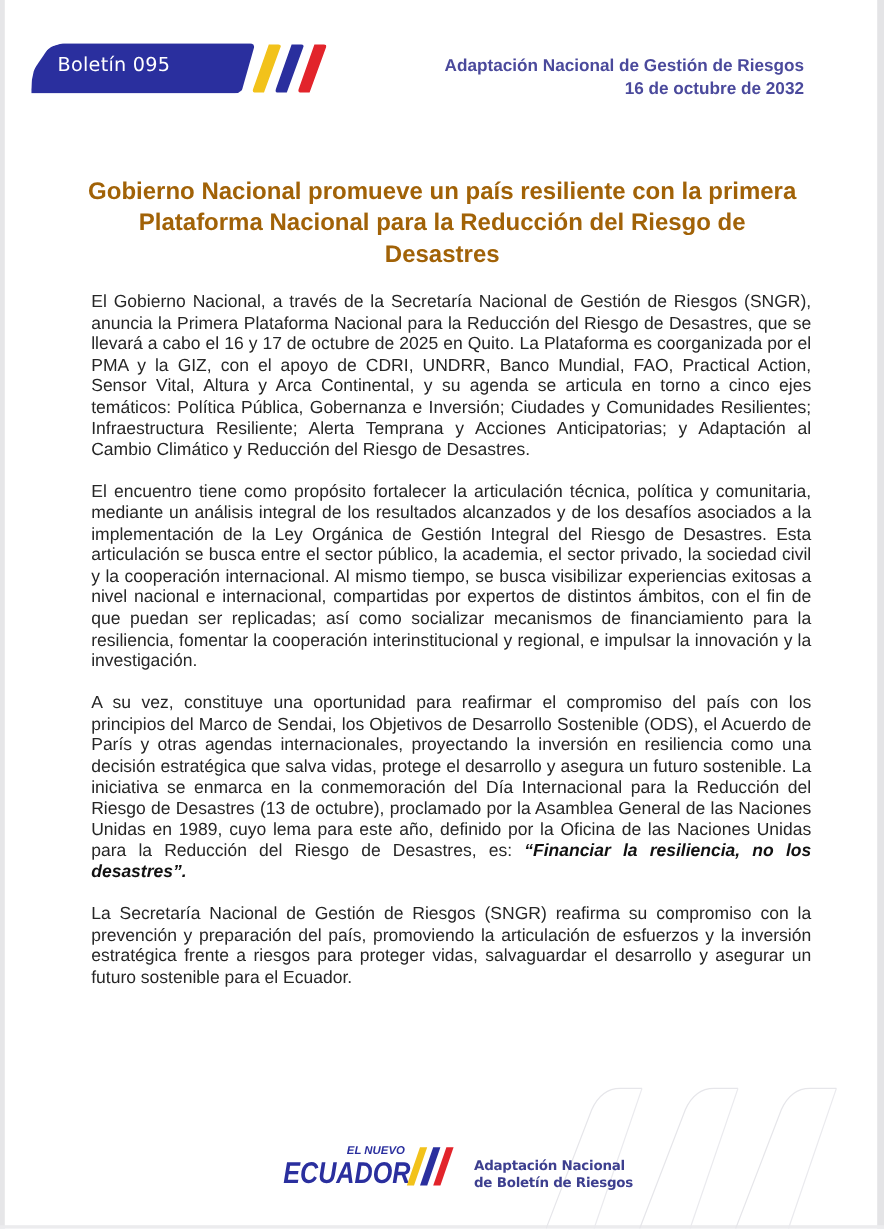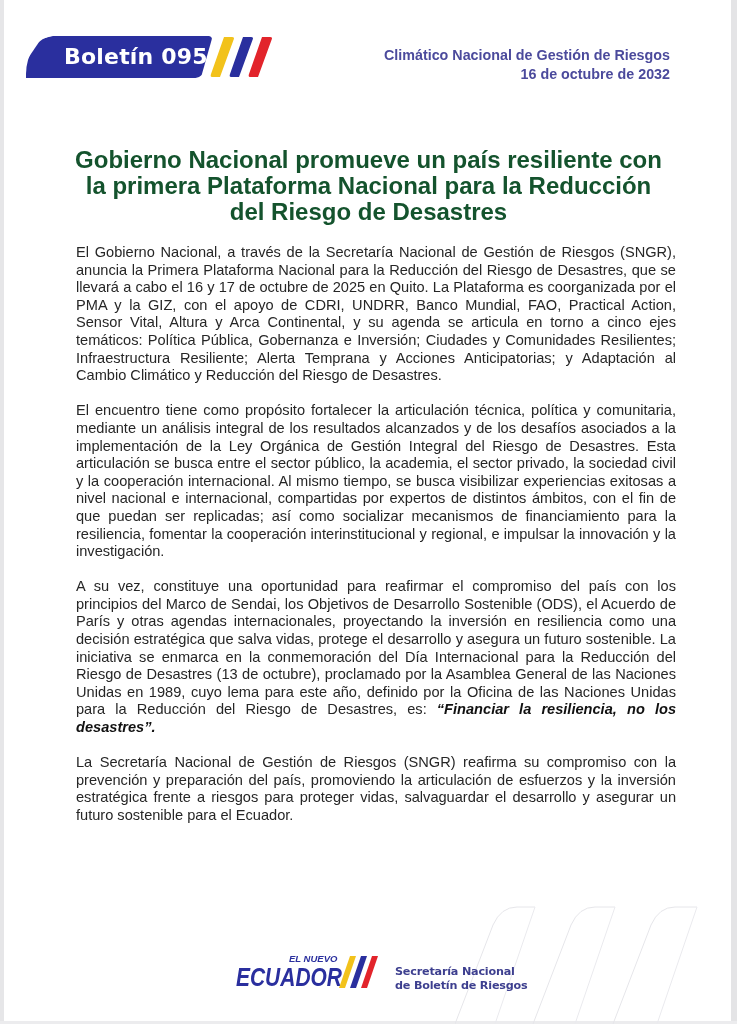--- a/index.html
+++ b/index.html
@@ -13,35 +13,35 @@
   .edge-bottom { position: absolute; left: 0; bottom: 0; width: 737px; height: 3px; background: #ececee; }
 
   
   .badge {
     position: absolute; left: 26px; top: 36px; width: 186px; height: 42px;
     background: #2a2f9e;
     border-radius: 30px 4px 18px 0px / 42px 4px 42px 0px;
     clip-path: polygon(0 100%, 0 60%, 8% 8%, 14% 0, 100% 0, 100% 6%, 94% 100%);
   }
   .badge-text {
-    position: absolute; left: 64px; top: 44px;
-    color: #ffffff; font-size: 22px; letter-spacing: 0.2px;
-    font-family: "DejaVu Sans", sans-serif; font-weight: bold;
+    position: absolute; left: 48px; top: 44px;
+    color: #ffffff; font-size: 16px; letter-spacing: 0.2px;
+    font-family: "DejaVu Sans", sans-serif; font-weight: normal;
   }
   .stripes { position: absolute; left: 210px; top: 33px; width: 62px; height: 48px; }
 
   .hdr-right {
     position: absolute; right: 67px; top: 46px; text-align: right;
     color: #4b4a9c; font-weight: bold; font-size: 14.3px; line-height: 19px;
   }
 
   
   .title {
     position: absolute; left: 70px; top: 147px; width: 597px;
-    text-align: center; font-weight: bold; font-size: 24px; line-height: 26px; color: #14532d;
+    text-align: center; font-weight: bold; font-size: 20px; line-height: 26px; color: #a16207;
   }
 
   
   .content {
     position: absolute; left: 76px; top: 244px; width: 600px;
     font-size: 14.6px; line-height: 17.6px; color: #262626;
     text-align: justify;
   }
   .content p { margin: 0 0 17.6px 0; }
   .quote { font-weight: bold; font-style: italic; color: #111; }
@@ -64,21 +64,21 @@
 
 <div class="badge"></div>
 <div class="badge-text">Boletín 095</div>
 <svg class="stripes" viewBox="0 0 62 48">
   <path d="M14 4 L22 4 Q25 4 23.5 7 L10 44 L2 44 Q0 44 1 41 Z" fill="#f2c21b"></path>
   <path d="M33 4 L41 4 Q44 4 42.5 7 L29 44 L21 44 Q19 44 20 41 Z" fill="#2a2f9e"></path>
   <path d="M52 4 L60 4 Q63 4 61.5 7 L48 44 L40 44 Q38 44 39 41 Z" fill="#e2242b"></path>
 </svg>
 
 <div class="hdr-right">
-  <div>Climático Nacional de Gestión de Riesgos</div>
+  <div>Adaptación Nacional de Gestión de Riesgos</div>
   <div>16 de octubre  de 2032</div>
 </div>
 
 <div class="title">Gobierno Nacional promueve un país resiliente con la primera Plataforma Nacional para la Reducción del Riesgo de Desastres</div>
 
 <div class="content">
   <p>El Gobierno Nacional, a través de la Secretaría Nacional de Gestión de Riesgos (SNGR), anuncia la Primera Plataforma Nacional para la Reducción del Riesgo de Desastres, que se llevará a cabo el 16 y 17 de octubre de 2025 en Quito. La Plataforma es coorganizada por el PMA y la GIZ, con el apoyo de CDRI, UNDRR, Banco Mundial, FAO, Practical Action, Sensor Vital, Altura y Arca Continental, y su agenda se articula en torno a cinco ejes temáticos: Política Pública, Gobernanza e Inversión; Ciudades y Comunidades Resilientes; Infraestructura Resiliente; Alerta Temprana y Acciones Anticipatorias; y Adaptación al Cambio Climático y Reducción del Riesgo de Desastres.</p>
   <p>El encuentro tiene como propósito fortalecer la articulación técnica, política y comunitaria, mediante un análisis integral de los resultados alcanzados y de los desafíos asociados a la implementación de la Ley Orgánica de Gestión Integral del Riesgo de Desastres. Esta articulación se busca entre el sector público, la academia, el sector privado, la sociedad civil y la cooperación internacional. Al mismo tiempo, se busca visibilizar experiencias exitosas a nivel nacional e internacional, compartidas por expertos de distintos ámbitos, con el fin de que puedan ser replicadas; así como socializar mecanismos de financiamiento para la resiliencia, fomentar la cooperación interinstitucional y regional, e impulsar la innovación y la investigación.</p>
   <p><span>A su vez, constituye una oportunidad para reafirmar el compromiso del país con los principios del Marco de Sendai, los Objetivos de Desarrollo Sostenible (ODS), el Acuerdo de París y otras agendas internacionales, proyectando la inversión en resiliencia como una decisión estratégica que salva vidas, protege el desarrollo y asegura un futuro sostenible. La iniciativa se enmarca en la conmemoración del Día Internacional para la Reducción del Riesgo de Desastres (13 de octubre), proclamado por la Asamblea General de las Naciones Unidas en 1989, cuyo lema para este año, definido por la Oficina de las Naciones Unidas para la Reducción del Riesgo de Desastres, es: </span><span class="quote">“Financiar la resiliencia, no los desastres”.</span></p>
   <p>La Secretaría Nacional de Gestión de Riesgos (SNGR) reafirma su compromiso con la prevención y preparación del país, promoviendo la articulación de esfuerzos y la inversión estratégica frente a riesgos para proteger vidas, salvaguardar el desarrollo y asegurar un futuro sostenible para el Ecuador.</p>
@@ -94,15 +94,15 @@
 </svg>
 
 <svg class="footer-logo" viewBox="0 0 150 42">
   <text x="55" y="12" font-family="Liberation Sans, sans-serif" font-size="9.5" font-weight="bold" font-style="italic" fill="#2a2f9e">EL NUEVO</text>
   <text x="2" y="36" font-family="Liberation Sans, sans-serif" font-size="25" font-weight="bold" font-style="italic" fill="#2a2f9e" textLength="106" lengthAdjust="spacingAndGlyphs">ECUADOR</text>
   <path d="M116 6 L122 6 L111 38 L105 38 Z" fill="#f2c21b"></path>
   <path d="M127 6 L133 6 L122 38 L116 38 Z" fill="#2a2f9e"></path>
   <path d="M138 6 L144 6 L133 38 L127 38 Z" fill="#e2242b"></path>
 </svg>
 <div class="footer-sngr">
-  <div>Secretaría Nacional</div>
+  <div>Adaptación Nacional</div>
   <div>de Boletín de Riesgos</div>
 </div>
 
 </body></html>

